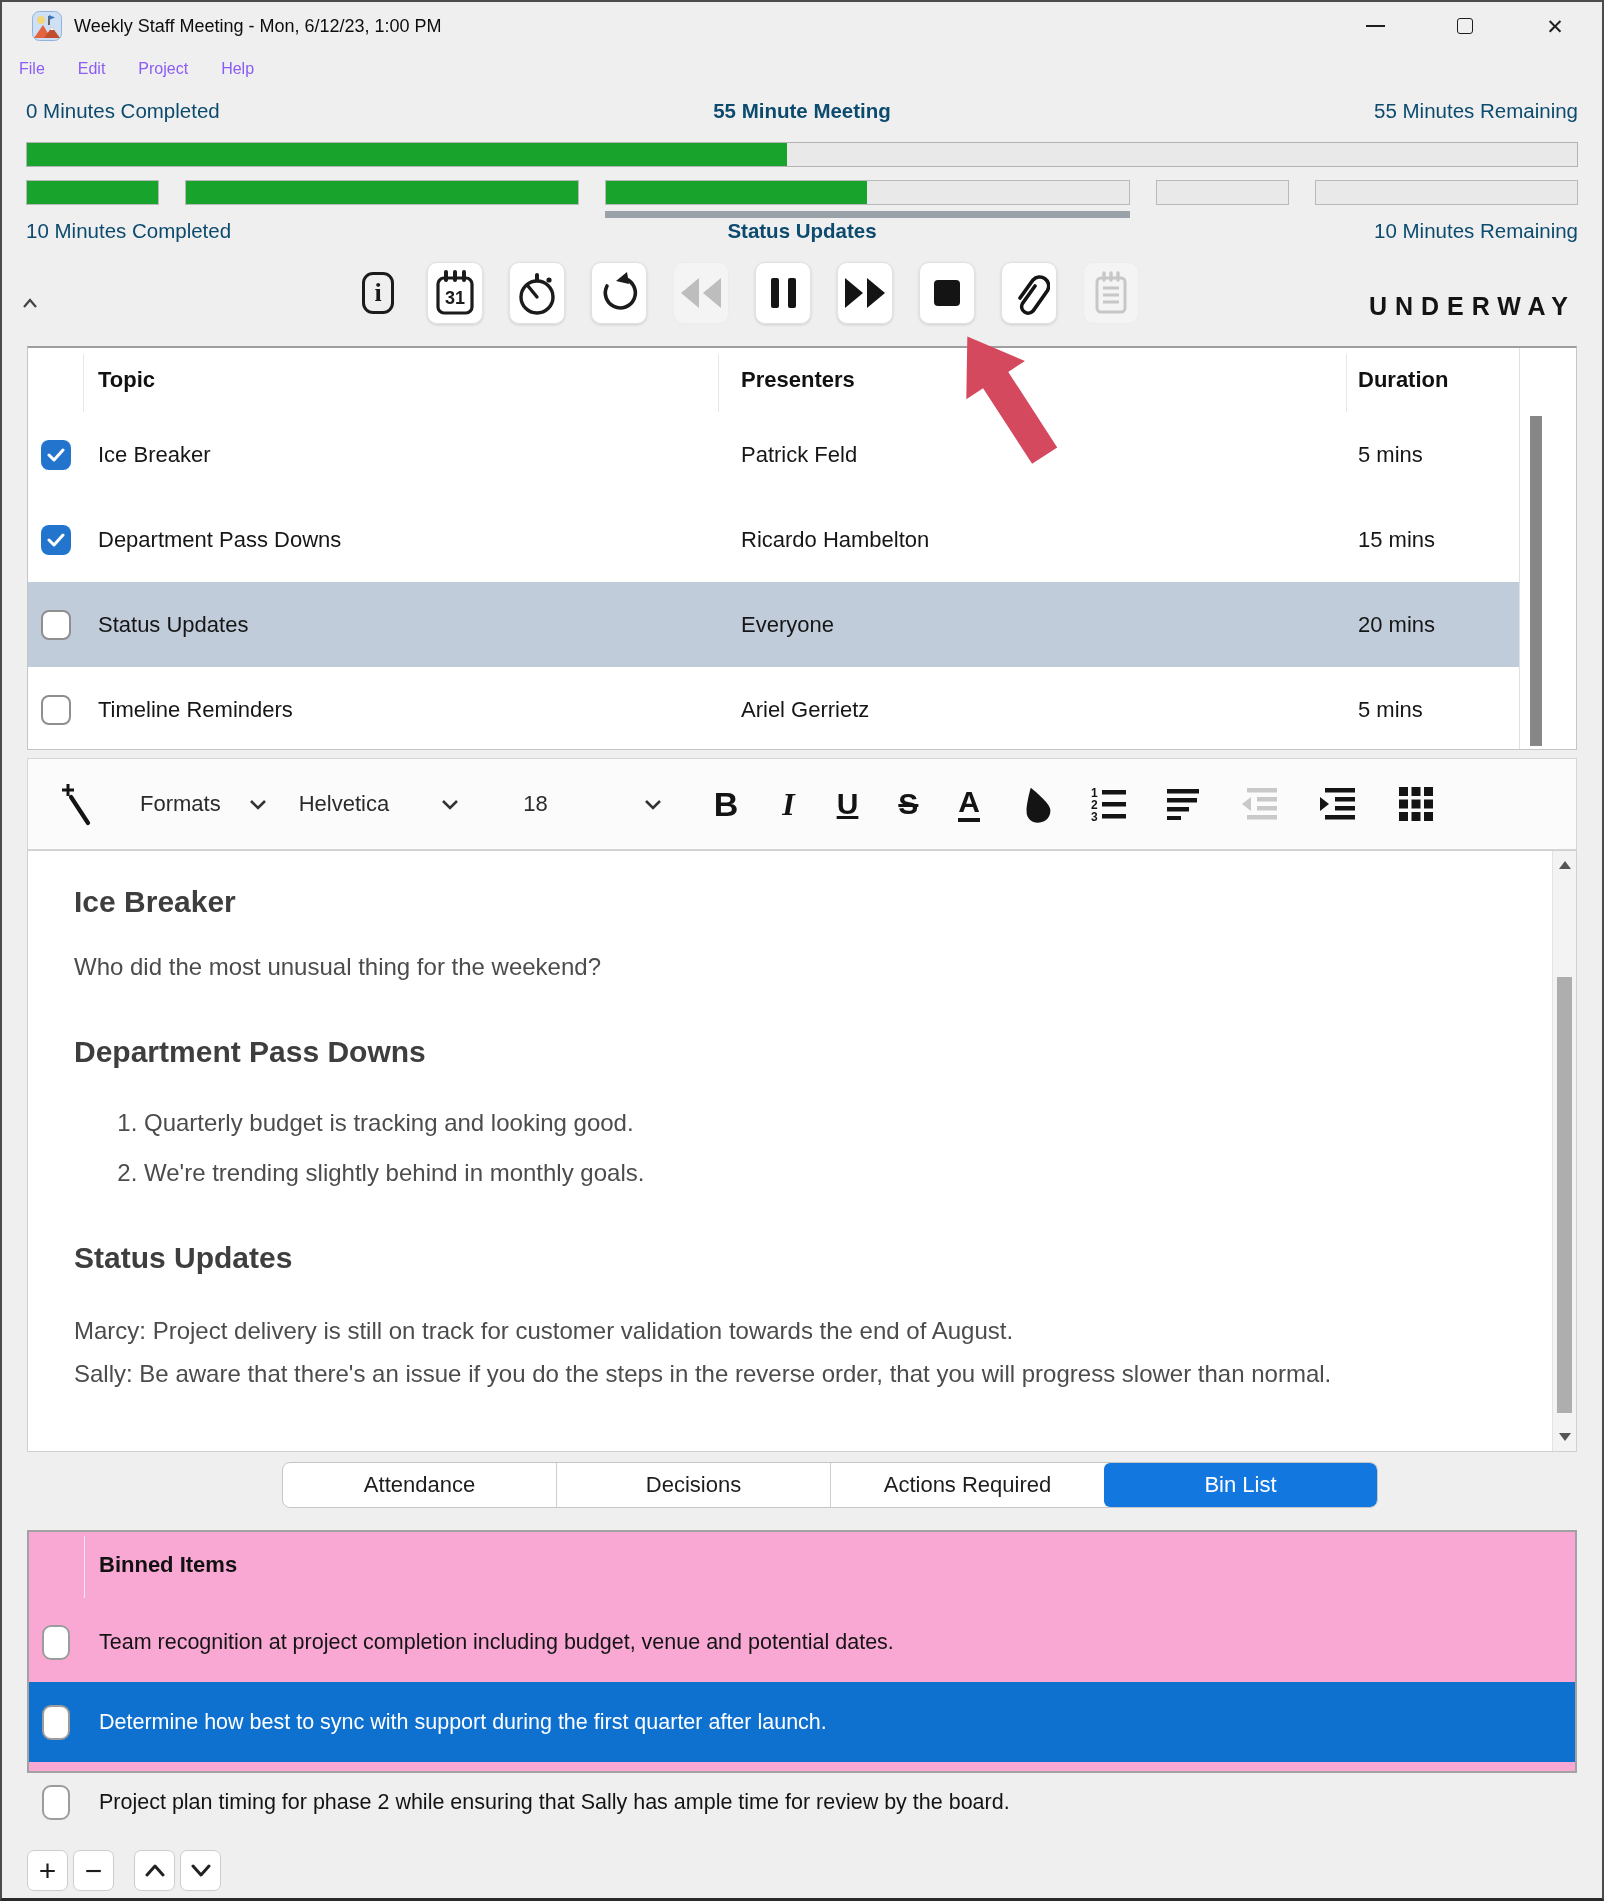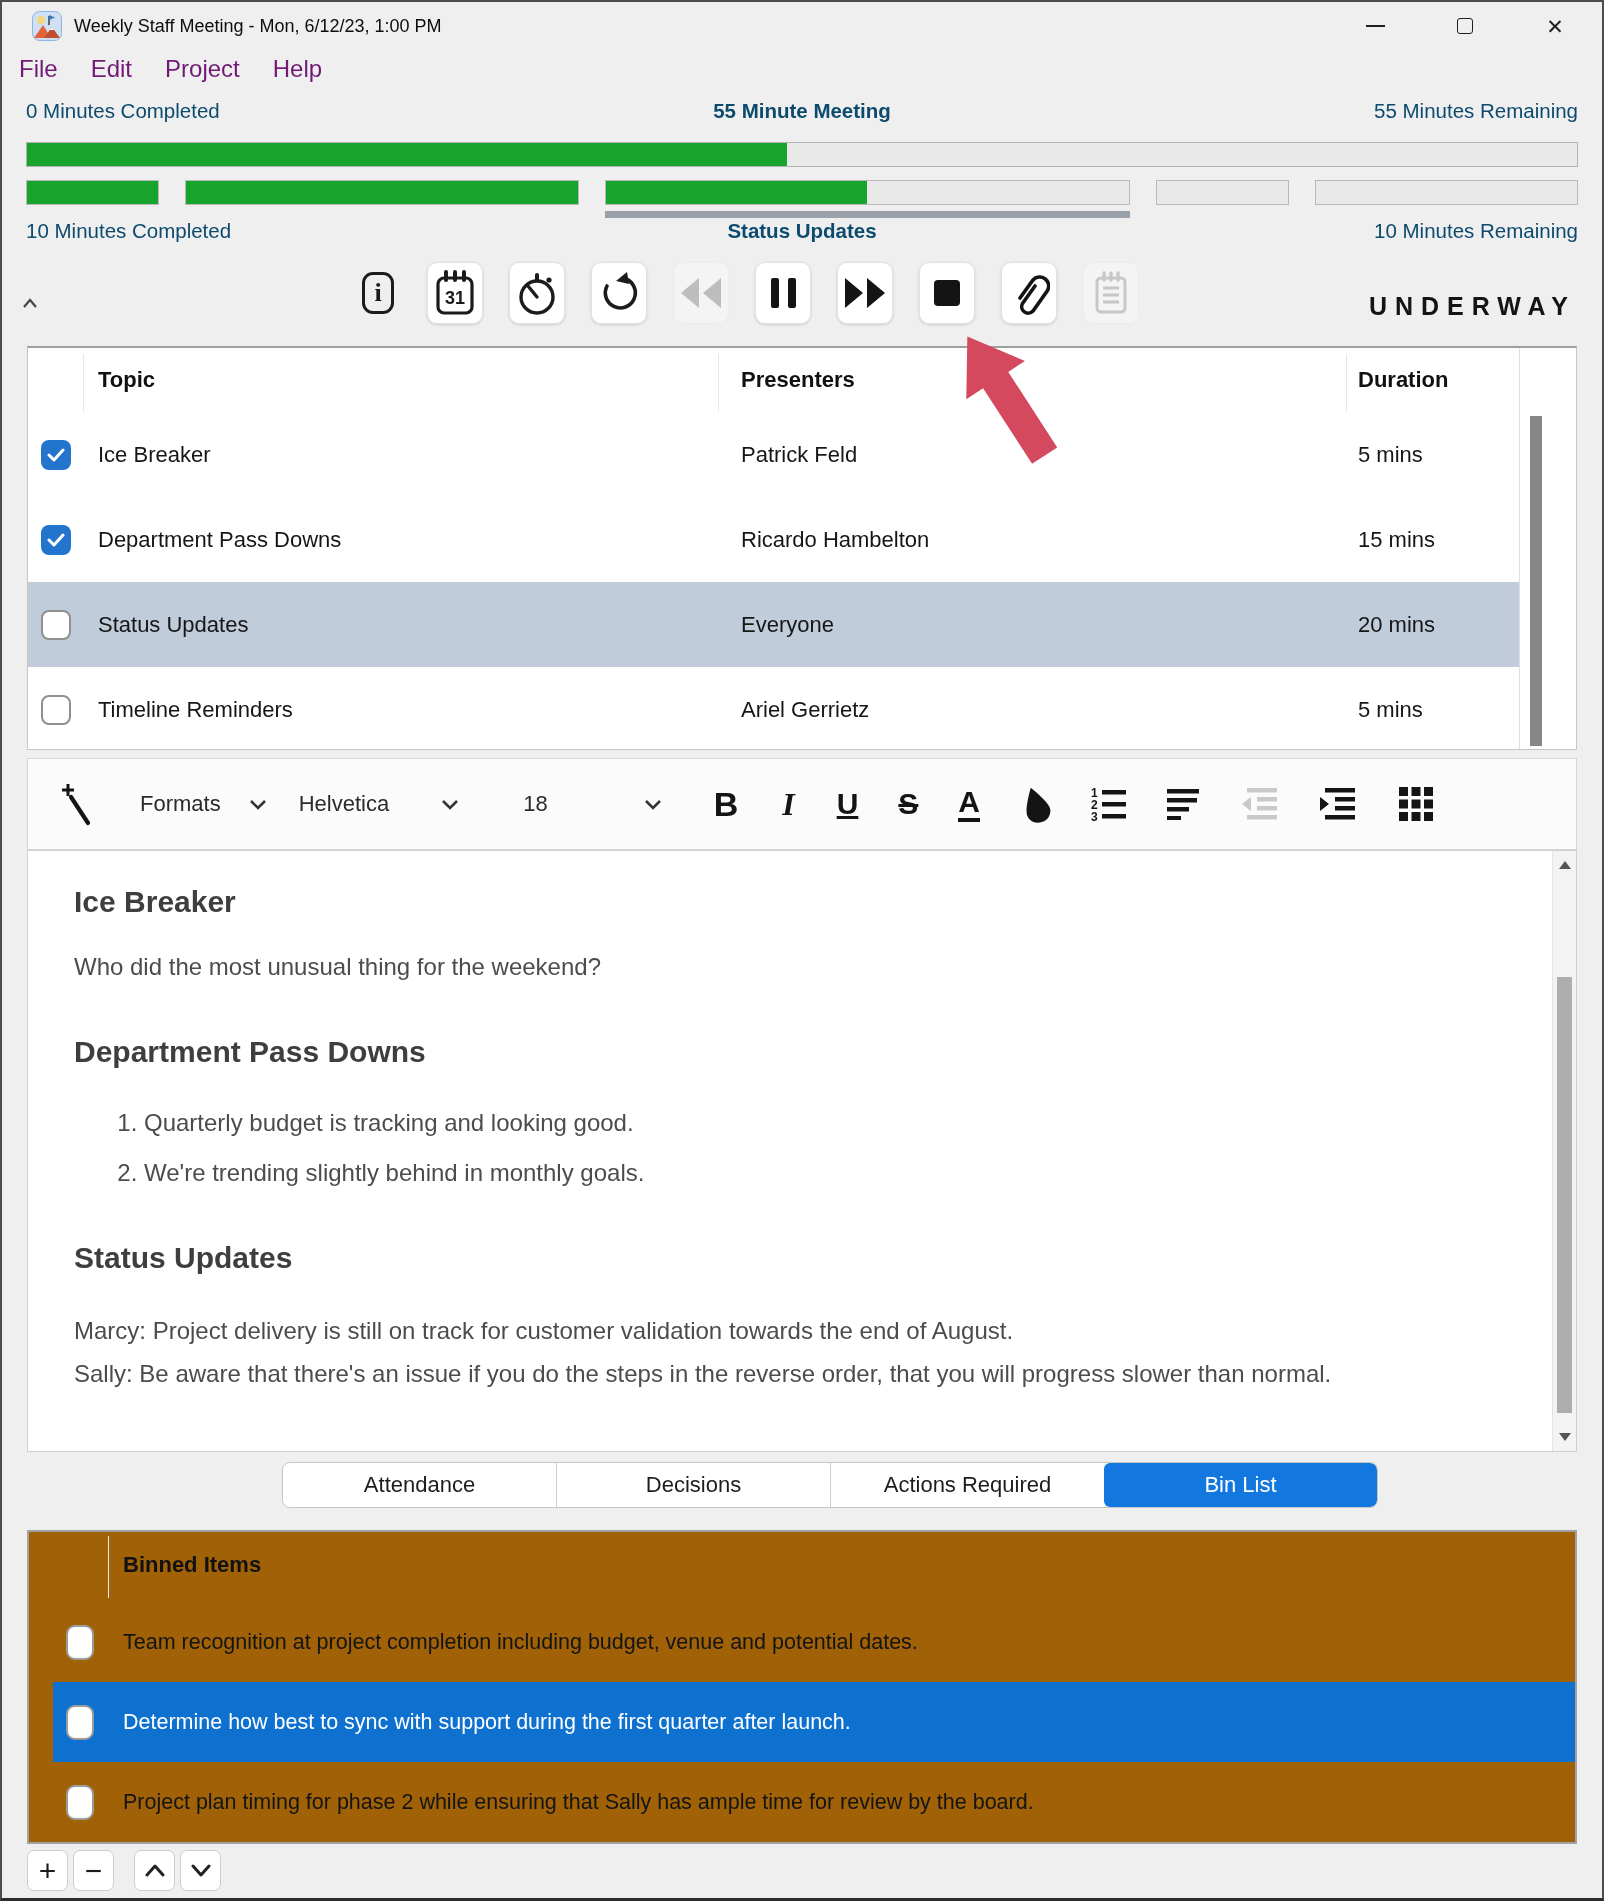--- a/index.html
+++ b/index.html
@@ -13,21 +13,21 @@
   .app-icon { width:30px; height:30px; flex:0 0 auto; }
   .title-text { margin-left:12px; font-size:18px; color:#0d0d0d; }
   .win-controls { position:absolute; right:34px; top:0; height:48px; display:flex; align-items:center; gap:64px; }
   .wc { width:26px; height:26px; display:flex; align-items:center; justify-content:center; cursor:default; }
   .glyph-min { width:19px; height:2.4px; background:#1f1f1f; }
   .glyph-max { width:16px; height:16px; border:1.8px solid #1f1f1f; border-radius:3px; }
   .glyph-close { font-size:21px; color:#1f1f1f; line-height:1; }
 
   
   .menubar { position:absolute; top:48px; left:0; right:0; height:38px; display:flex; align-items:center; padding-left:17px; gap:33px; }
-  .menu-item { font-size:24px; color:#701a75; }
+  .menu-item { font-size:16px; color:#8b5cf6; }
 
   
   .plabels { position:absolute; left:24px; right:24px; height:30px; display:flex; justify-content:space-between; align-items:center; font-size:20.5px; color:#0c4a6e; }
   .plabels .center { position:absolute; left:50%; transform:translateX(-50%); font-weight:bold; }
   .plabels1 { top:94px; } .plabels2 { top:214px; }
   .bigbar { position:absolute; top:140px; left:24px; right:24px; height:25px; background:#e9e9e9; border:1px solid #b3b3b3; }
   .bigbar .fill { height:100%; background:#18a42c; }
   .segrow { position:absolute; top:178px; left:24px; right:24px; height:25px; display:flex; gap:26px; }
   .seg { position:relative; border:1px solid #b9b9b9; background:#e9e9e9; }
   .seg .fill { height:100%; background:#18a42c; }
@@ -90,21 +90,21 @@
   .escroll .thumb { position:absolute; left:4px; width:15px; top:126px; height:436px; background:#aeaeae; }
 
   
   .tabs { position:absolute; top:1460px; left:50%; transform:translateX(-50%); width:1096px; height:46px; display:flex;
           background:#fff; border:1px solid #c6c6c6; border-radius:8px; overflow:hidden;margin-left:28px; }
   .tab { flex:1 1 0; display:flex; align-items:center; justify-content:center; font-size:22px; color:#1d1d1d; border-left:1px solid #cecece; }
   .tab:first-child { border-left:none; }
   .tab.active { background:#1377e0; color:#fff; border-left:none; border-radius:6px; }
 
   
-  .binpanel { position:absolute; left:25px; right:25px; top:1528px; height:314px; background:#a16207; border:2px solid #a2a2a2;padding-left:24px; }
+  .binpanel { position:absolute; left:25px; right:25px; top:1528px; height:243px; background:#f9a8d4; border:2px solid #a2a2a2; }
   .bin-header { position:relative; height:70px; }
   .bin-header .label { position:absolute; left:70px; top:20px; font-weight:bold; font-size:22px; color:#111; }
   .bin-hdiv { position:absolute; left:55px; top:4px; height:62px; width:1px; background:#ececec; }
   .bin-row { position:relative; height:80px; display:flex; align-items:center; font-size:21.5px; color:#141414; }
   .bin-row.selected { background:#0e70cf; color:#fff; }
   .bin-cb { position:absolute; left:13px; width:28px; height:35px; border-radius:9px; background:#fff; border:2.5px solid #9c9c9c; }
   .bin-text { position:absolute; left:70px; right:20px; }
 
   
   .bottombtns { position:absolute; left:25px; top:1848px; display:flex; align-items:center; }

